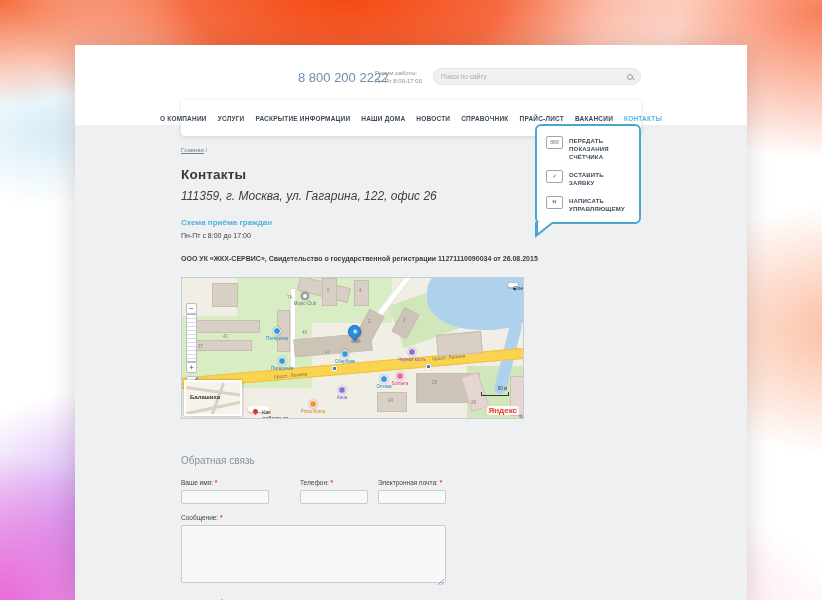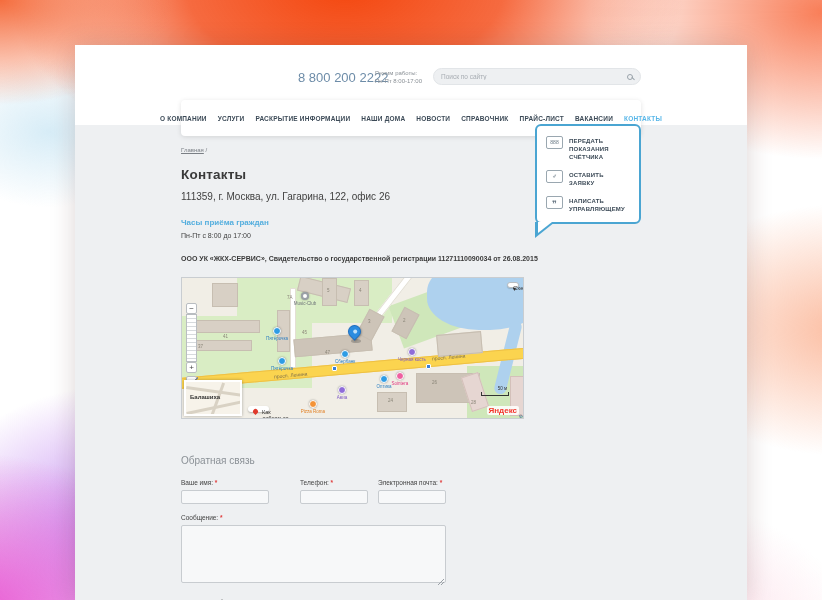--- a/index.html
+++ b/index.html
@@ -45,21 +45,21 @@
             box-shadow:0 1px 5px rgba(0,0,0,.12); display:flex; align-items:center;
             justify-content:center; gap:11px; padding:0 6px; }
   .nav-item { font-size:6.5px; font-weight:bold; color:#3c4a57; text-decoration:none;
               letter-spacing:.2px; white-space:nowrap; cursor:pointer; }
   .nav-item.active { color:#57b6e8; }
 
   .main { margin-top:11px; }
   .breadcrumb { font-size:6px; color:#7a7f85; }
   .breadcrumb a { color:#7a7f85; text-decoration:underline; cursor:pointer; }
   h1.page-title { font-size:13.5px; color:#3a3a3a; margin-top:14px; letter-spacing:.2px; }
-  .addr { font-size:10px; color:#3f3f3f; line-height:11px; margin-top:9px; }
+  .addr { font-size:12px; color:#3f3f3f; line-height:11px; margin-top:9px;font-style:italic; }
   .addr2 { font-size:8px; color:#3f3f3f; line-height:11px; }
   .phone-link { color:#3f3f3f; text-decoration:underline; cursor:pointer; }
   .hours-title { font-size:8px; font-weight:bold; color:#54aede; margin-top:16px; }
   .hours-val { font-size:7px; color:#3f3f3f; margin-top:5px; }
   .reg { font-size:7px; font-weight:bold; color:#3a3a3a; margin-top:16px; }
 
   
   .bubble { position:absolute; right:0; top:24px; width:106px; background:#fff;
             border:2px solid #4aa5d2; border-radius:6px; padding:10px 8px 9px 9px; }
   .bubble::before { content:""; position:absolute; left:-2px; bottom:-16px;
@@ -192,21 +192,21 @@
       <div class="main">
         <div class="breadcrumb">
           <a>Главная</a>
           <span>/</span>
         </div>
 
         <h1 class="page-title">Контакты</h1>
 
         <p class="addr">111359, г. Москва, ул. Гагарина, 122, офис 26</p>
 
-        <h3 class="hours-title">Часы приёма граждан</h3>
+        <h3 class="hours-title">Схема приёма граждан</h3>
         <p class="hours-val">Пн-Пт с 8:00 до 17:00</p>
 
         <p class="reg">ООО УК «ЖКХ-СЕРВИС», Свидетельство о государственной регистрации 11271110090034 от 26.08.2015</p>
 
         <aside class="bubble">
           <div class="qa">
             <span class="qa-icon">888</span>
             <span class="qa-label">ПЕРЕДАТЬ ПОКАЗАНИЯ СЧЁТЧИКА</span>
           </div>
           <div class="qa">

